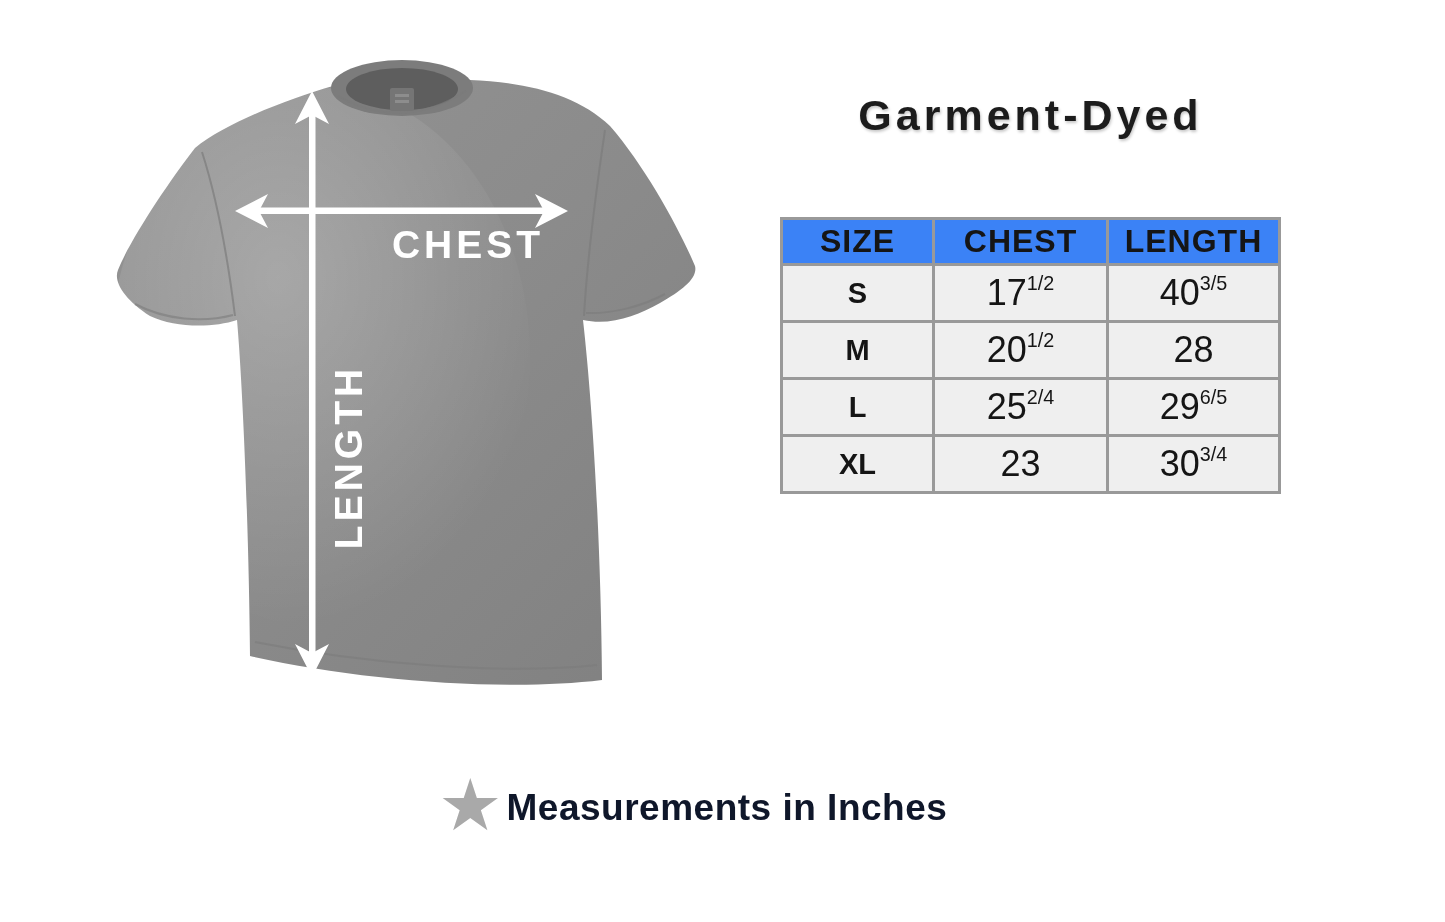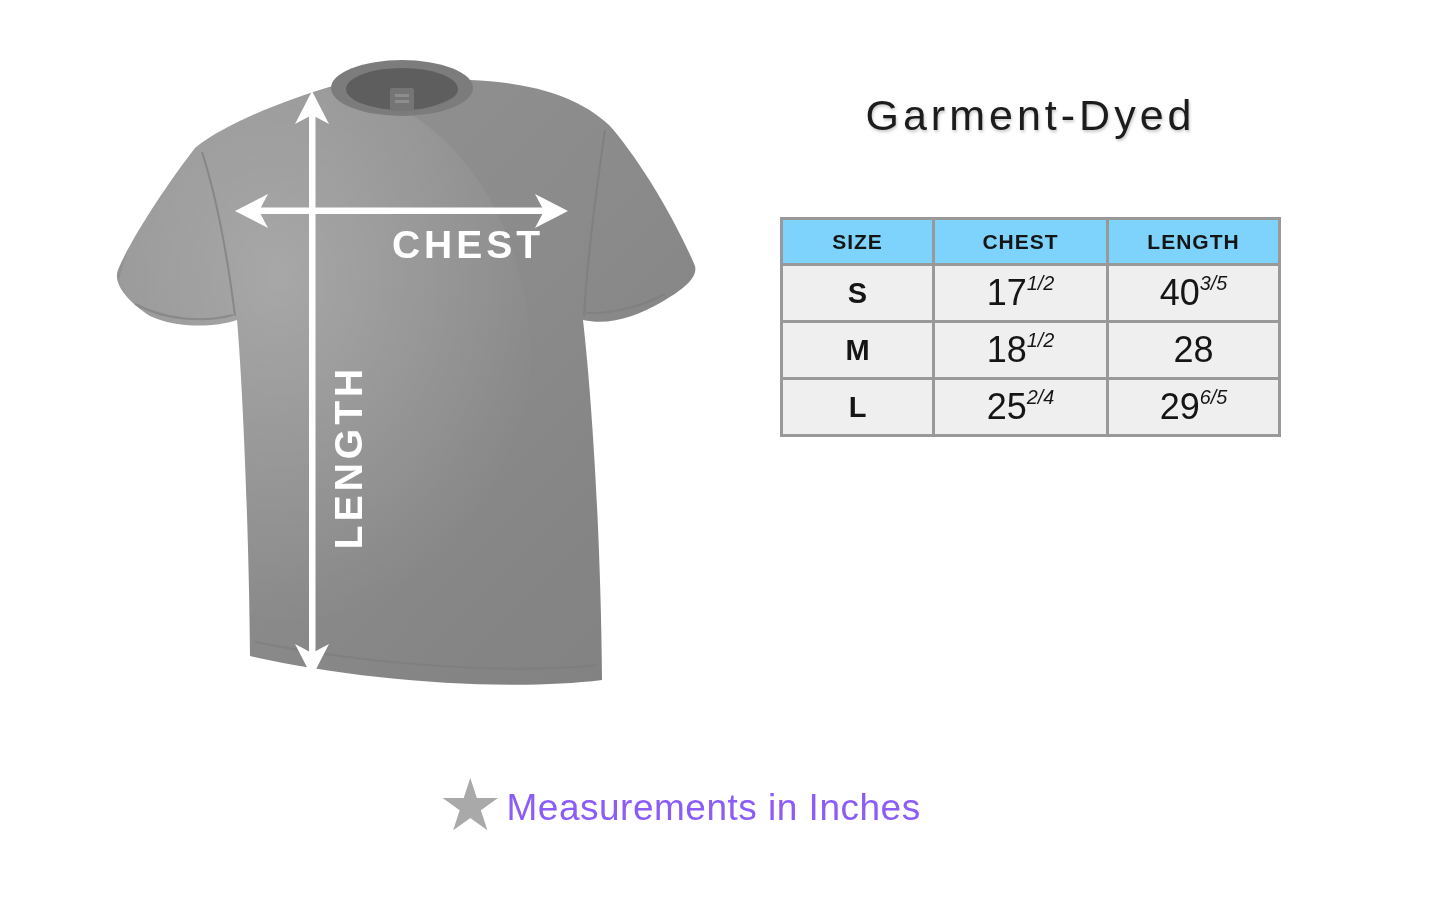--- a/index.html
+++ b/index.html
@@ -27,21 +27,21 @@
   .title-block {
     position: absolute;
     left: 758px;
     top: 88px;
     width: 545px;
     text-align: center;
     color: #1c1c1c;
   }
   .title-line {
     font-size: 43px;
-    font-weight: 400;
+    font-weight: 700;
     letter-spacing: 4px;
     line-height: 54px;
     white-space: nowrap;
     text-shadow: 1px 2px 3px rgba(0,0,0,0.22);
   }
 
   
   .size-table {
     position: absolute;
     left: 780px;
@@ -53,62 +53,61 @@
   .size-table col.c-size   { width: 152px; }
   .size-table col.c-chest  { width: 174px; }
   .size-table col.c-length { width: 172px; }
   .size-table th, .size-table td {
     border: 3px solid #999999;
     text-align: center;
     vertical-align: middle;
     color: #151515;
   }
   .size-table th {
-    background: #7dd3fc;
+    background: #3b82f6;
     height: 46px;
-    font-size: 21px;
+    font-size: 32px;
     font-weight: 700;
     letter-spacing: 1px;
   }
   .size-table td {
     background: #efefef;
     height: 57px;
   }
   td.size-cell { font-size: 29px; font-weight: 700; }
   td.num-cell  { font-size: 36px; font-weight: 400; }
   .num-cell sup.frac {
     font-size: 0.55em;
     font-weight: 400;
     position: relative;
     top: -0.12em;
     vertical-align: super;
     letter-spacing: 0;
-    font-style: italic;
   }
 
   
   .footer-note {
     position: absolute;
     left: 438px;
     top: 770px;
     height: 76px;
     display: flex;
     align-items: center;
   }
   .star-glyph {
     font-size: 72px;
     line-height: 1;
     color: #a9a9a9;
     margin-right: 4px;
     transform: translateY(-3px);
   }
   .note-text {
     font-size: 37px;
-    font-weight: 400;
-    color: #8b5cf6;
+    font-weight: 700;
+    color: #0f172a;
     letter-spacing: 0.5px;
     white-space: nowrap;
   }
 </style>
 </head>
 <body>
 
 <div class="canvas">
 
   <svg class="shirt-diagram" viewBox="0 0 600 650" width="600" height="650" aria-hidden="true">
@@ -191,27 +190,32 @@
       </tr>
     </thead>
     <tbody>
         <tr>
       <td class="size-cell">S</td>
       <td class="num-cell"><span>17</span><sup class="frac">1/2</sup></td>
       <td class="num-cell"><span>40</span><sup class="frac">3/5</sup></td>
     </tr>
         <tr>
       <td class="size-cell">M</td>
-      <td class="num-cell"><span>18</span><sup class="frac">1/2</sup></td>
+      <td class="num-cell"><span>20</span><sup class="frac">1/2</sup></td>
       <td class="num-cell"><span>28</span><sup class="frac"></sup></td>
     </tr>
         <tr>
       <td class="size-cell">L</td>
       <td class="num-cell"><span>25</span><sup class="frac">2/4</sup></td>
       <td class="num-cell"><span>29</span><sup class="frac">6/5</sup></td>
+    </tr>
+        <tr>
+      <td class="size-cell">XL</td>
+      <td class="num-cell"><span>23</span><sup class="frac"></sup></td>
+      <td class="num-cell"><span>30</span><sup class="frac">3/4</sup></td>
     </tr>
       </tbody>
   </table>
 
   <div class="footer-note">
     <span class="star-glyph">★</span>
     <span class="note-text">Measurements in Inches</span>
   </div>
 
 </div>

